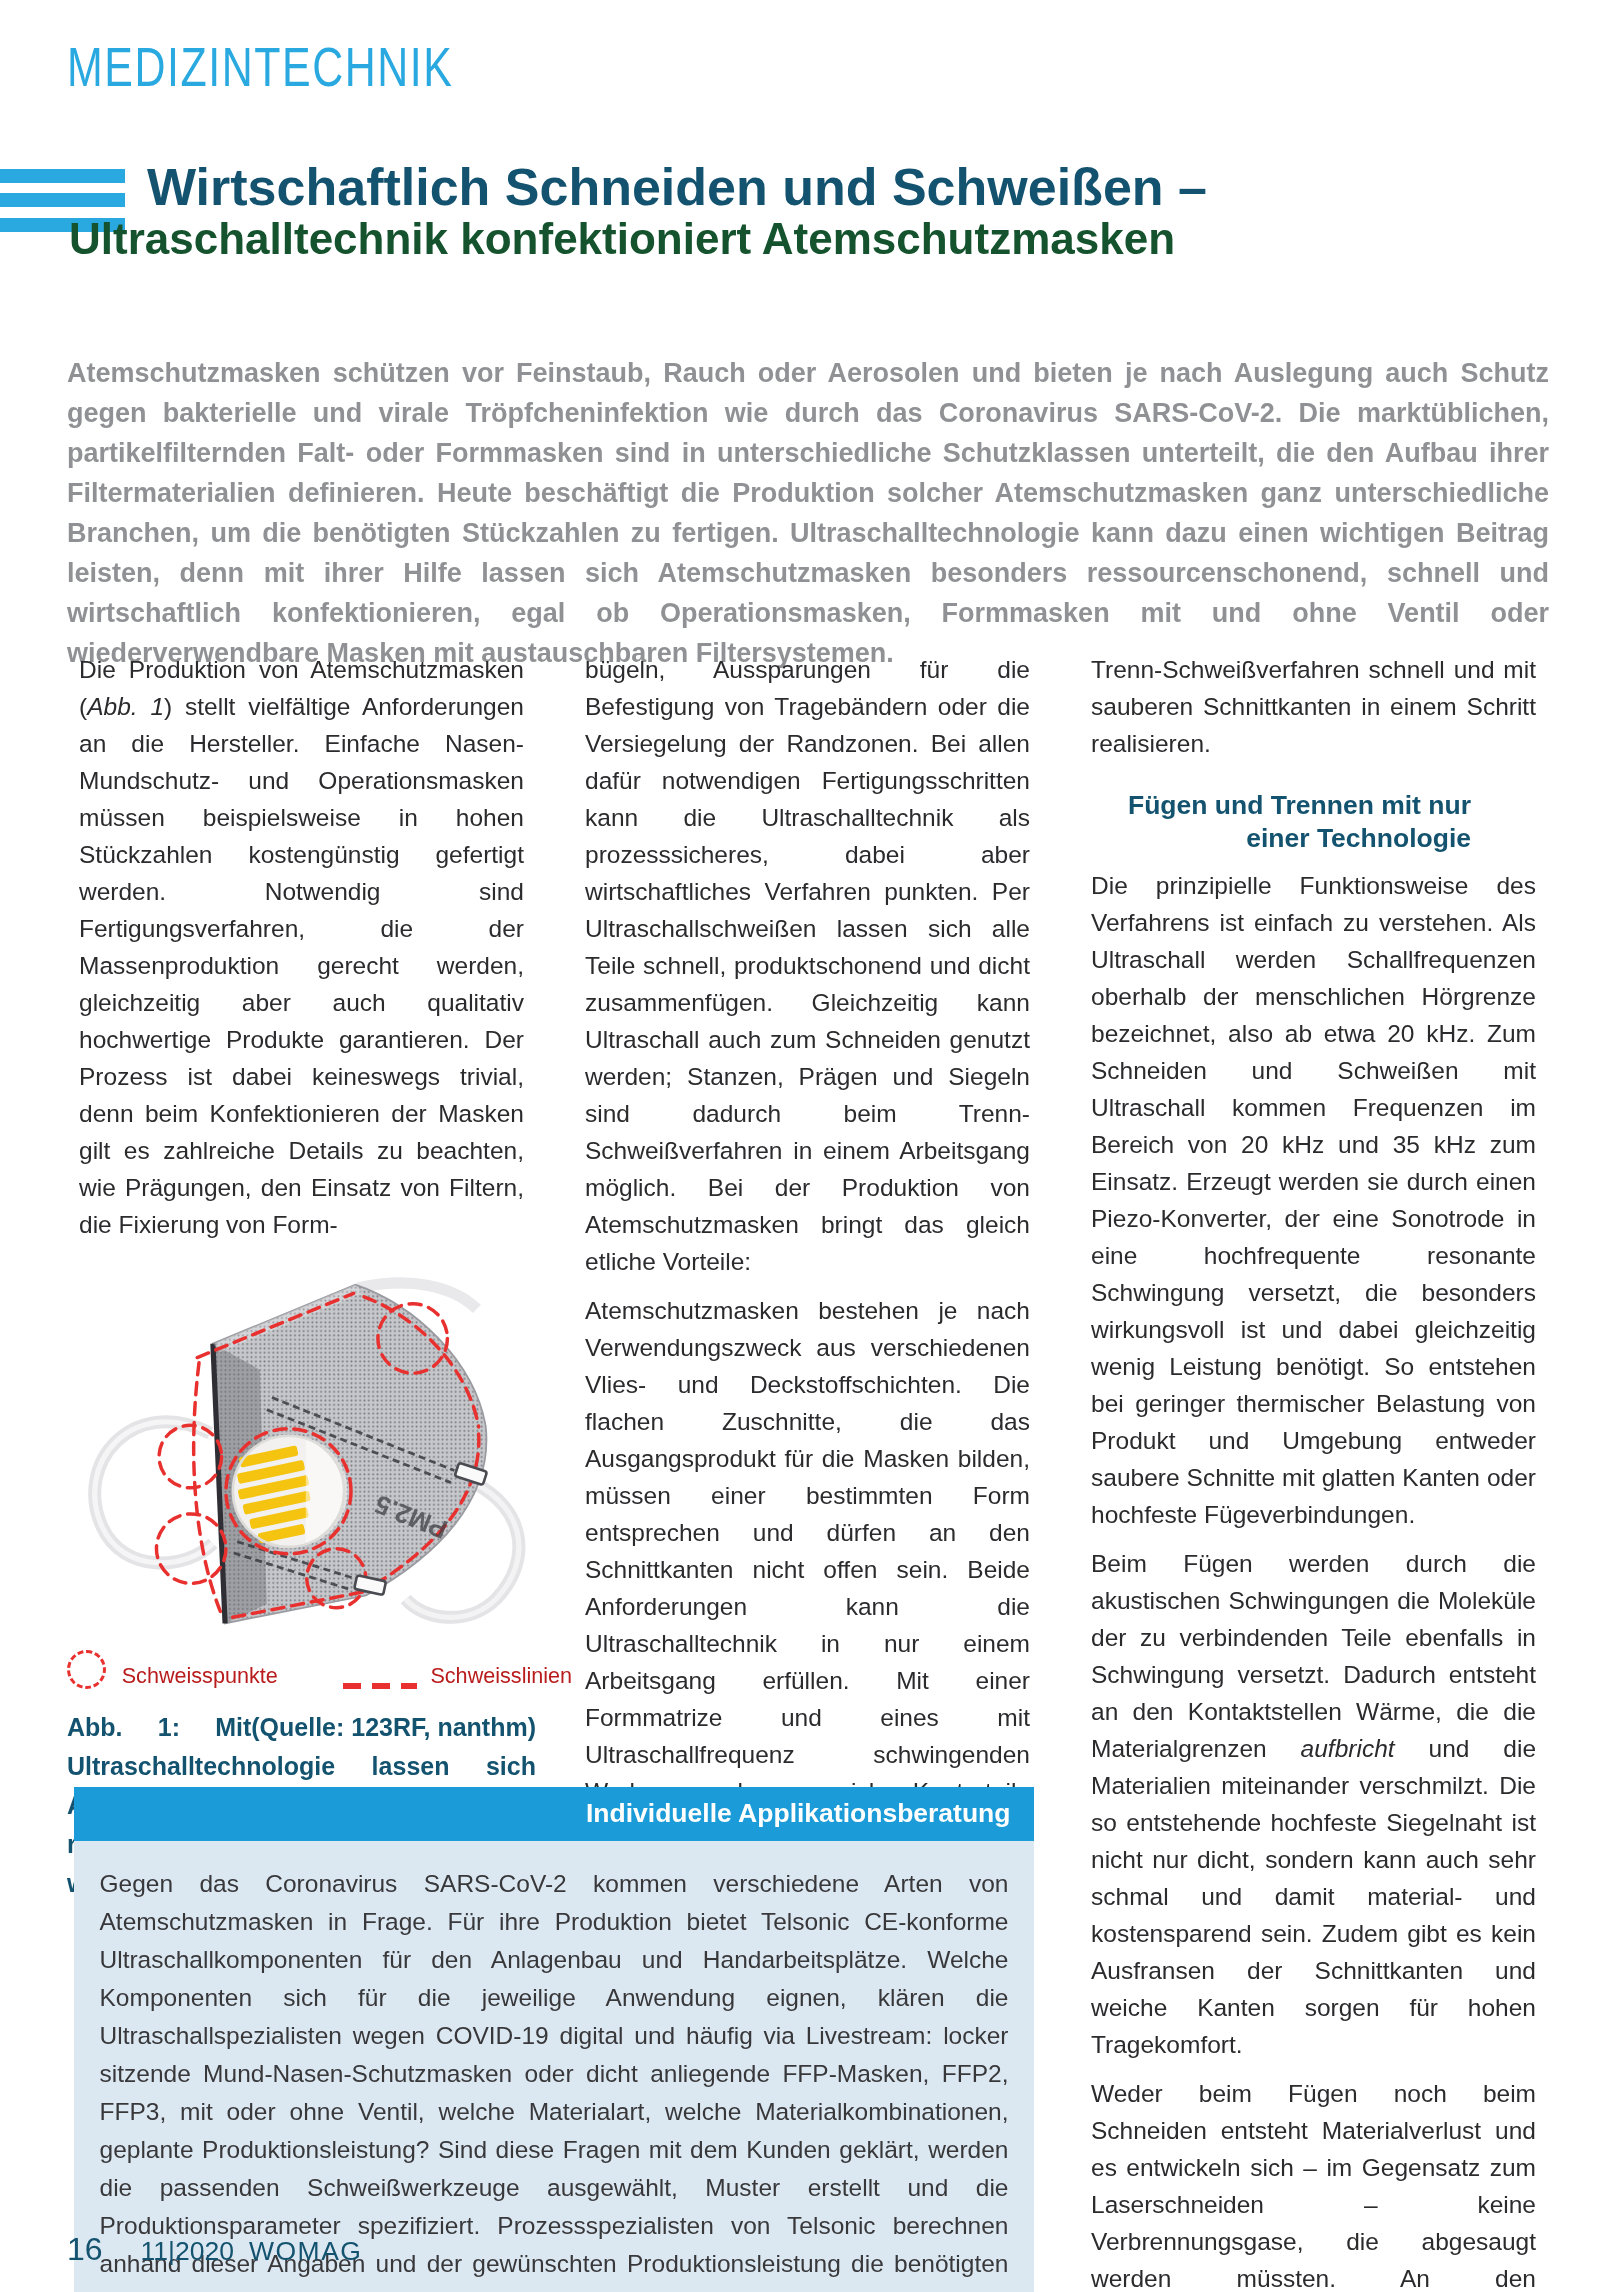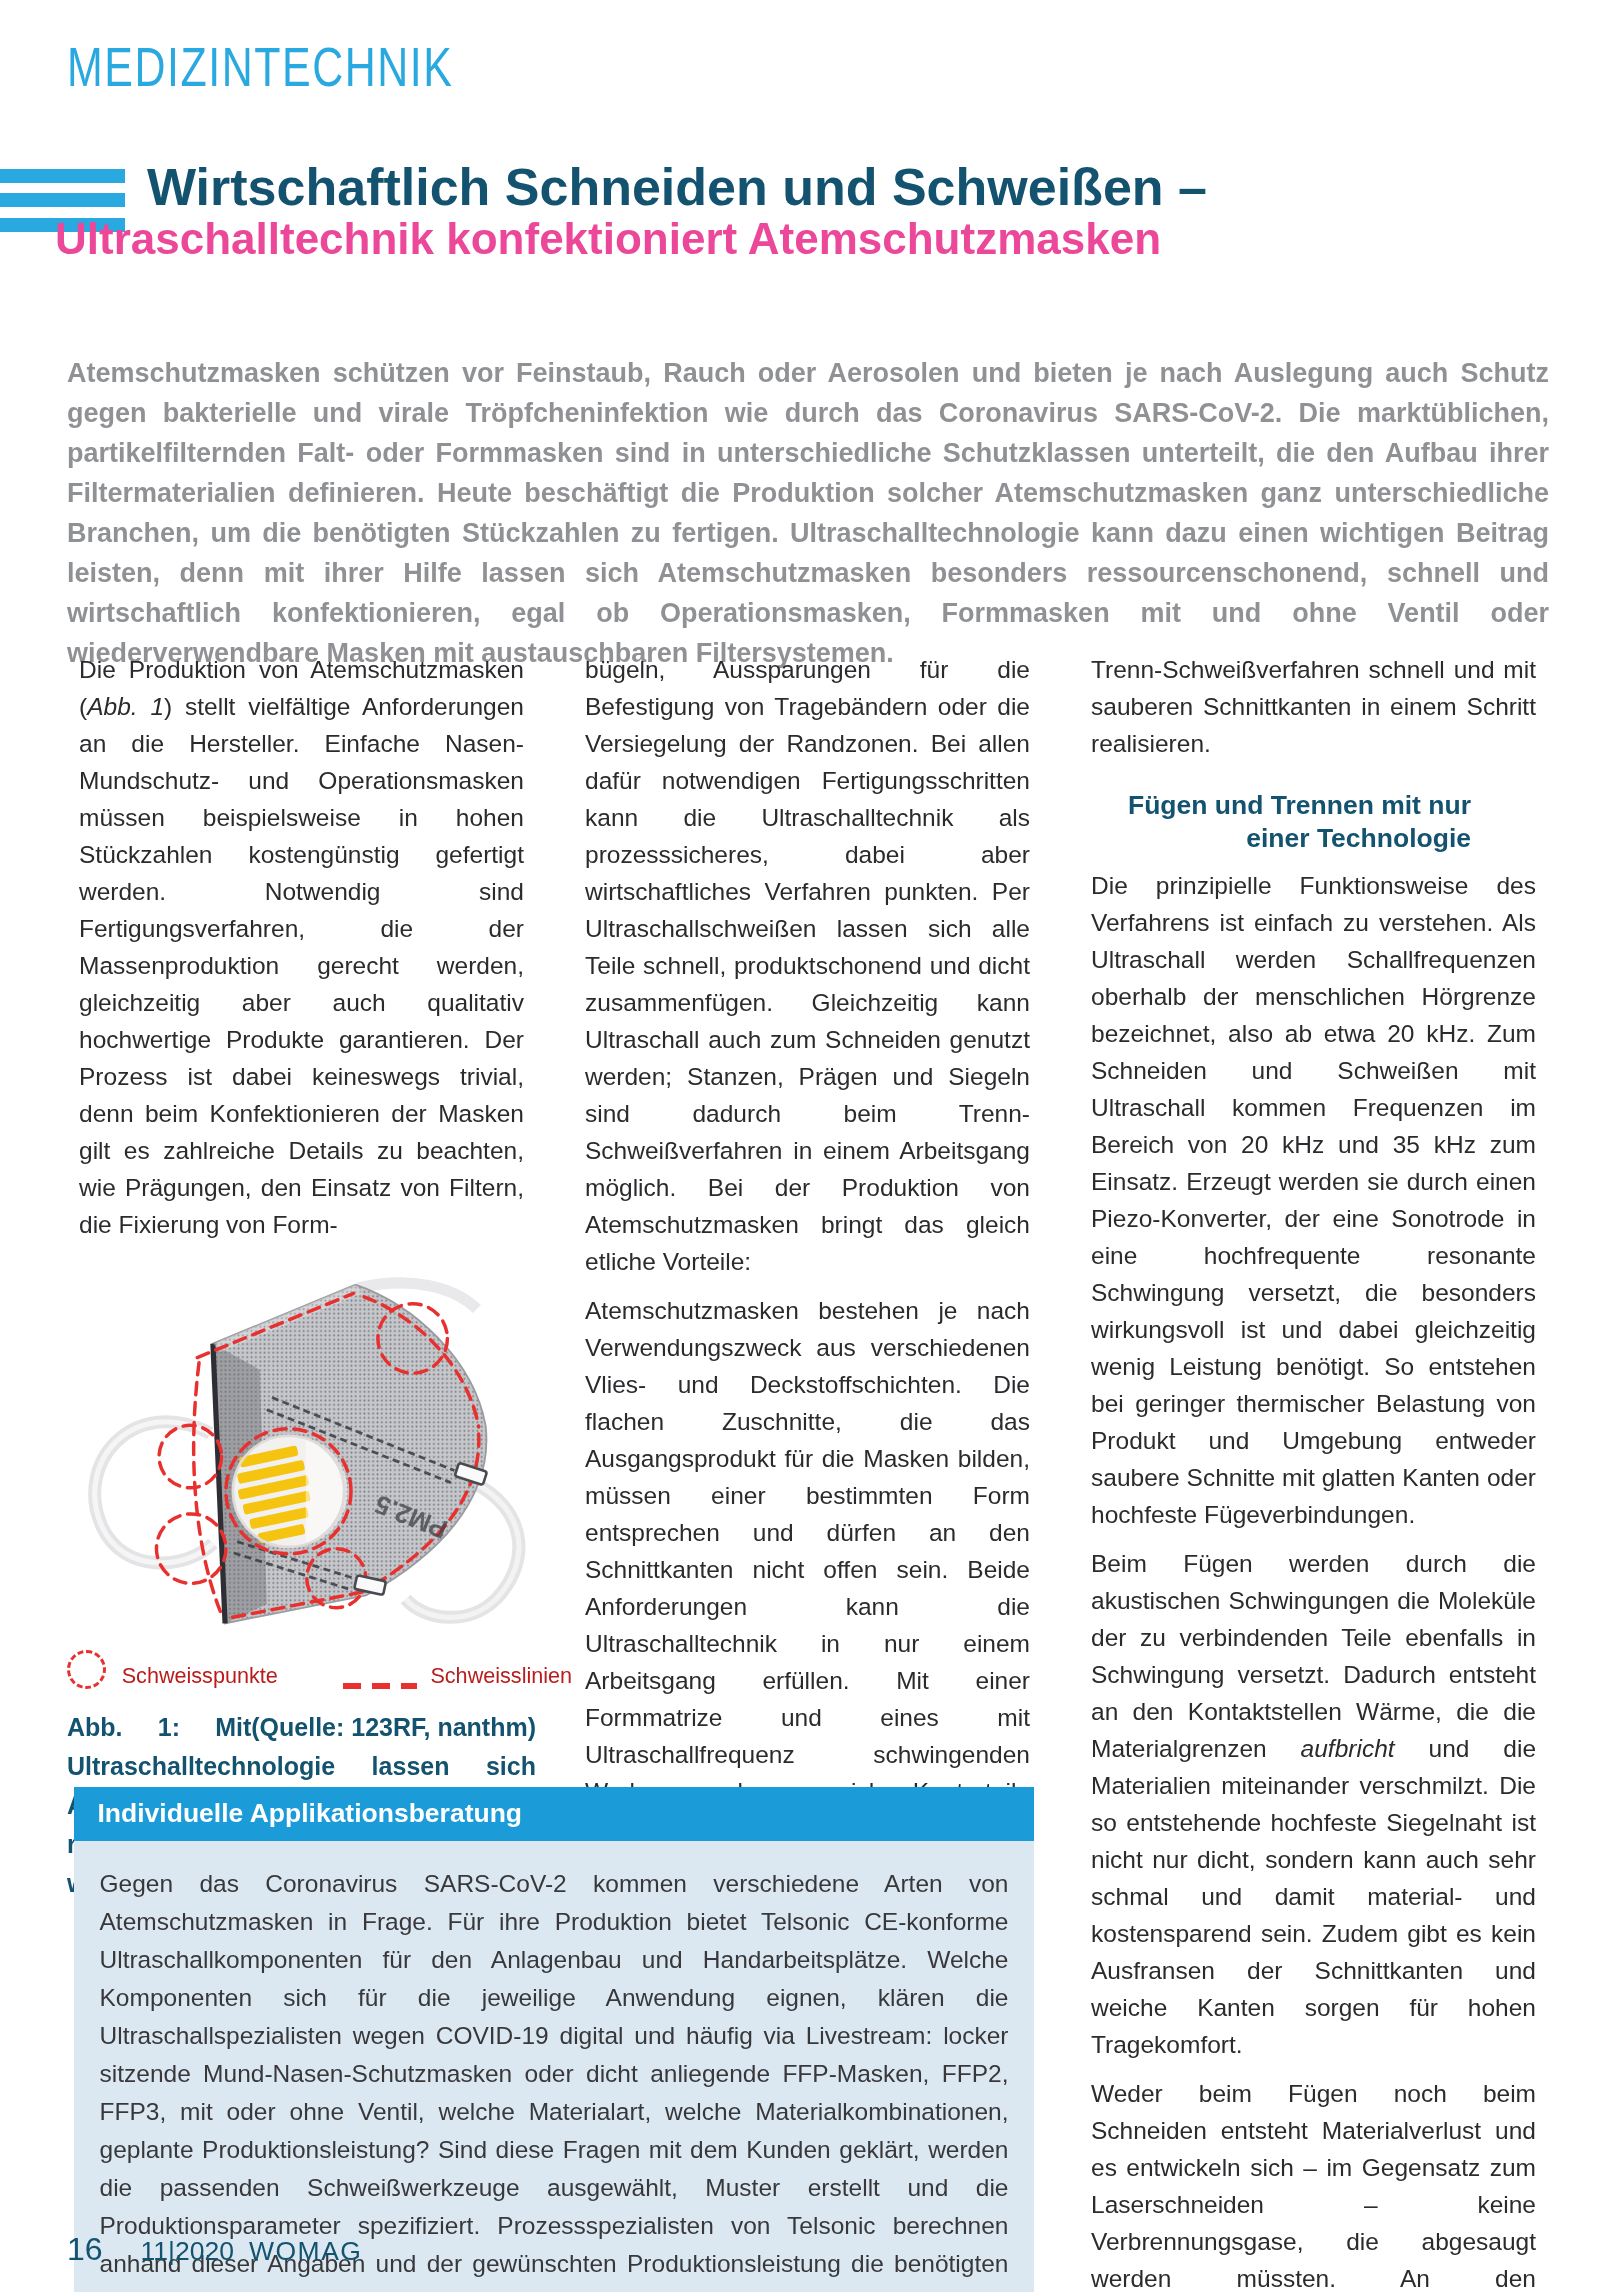--- a/index.html
+++ b/index.html
@@ -8,21 +8,21 @@
     font-family:"Liberation Sans", sans-serif;color:#2b2b2e;
   }
   .section-label{
     position:absolute;left:67px;top:35px;
     font-size:55px;color:#2aa9e0;letter-spacing:2px;
     transform:scaleX(.78);transform-origin:left top;white-space:nowrap;
   }
   .title-marker{position:absolute;left:0;top:169px;width:125px;}
   .title-marker .bar{height:13.7px;background:#2aa9e0;margin-bottom:10.8px;}
   .title-line1{position:absolute;left:147px;top:157px;font-size:52px;font-weight:bold;color:#14536f;white-space:nowrap;}
-  .title-line2{position:absolute;left:55px;top:214px;font-size:44px;font-weight:bold;color:#ec4899;white-space:nowrap;}
+  .title-line2{position:absolute;left:69px;top:214px;font-size:44px;font-weight:bold;color:#14532d;white-space:nowrap;}
   .intro{
     position:absolute;left:67px;top:326px;width:1482px;
     font-size:27px;line-height:40px;font-weight:bold;color:#8f9194;
     text-align:justify;hyphens:auto;
   }
   .columns{position:absolute;left:67px;top:639px;width:1482px;display:flex;gap:37px;}
   .col{width:469px;flex:none;font-size:24.5px;line-height:37px;text-align:justify;hyphens:auto;}
   .col p{margin:12px;}
   .subhead{
     color:#14536f;font-weight:bold;font-size:26.5px;line-height:33px;
@@ -41,20 +41,21 @@
   }
   .fig-caption{
     font-size:25px;font-weight:bold;color:#14536f;line-height:39px;
     text-align:justify;hyphens:auto;
   }
   .fig-caption .source{float:right;}
   .info-box{position:absolute;left:74px;top:1787px;width:960px;}
   .info-box-header{
     background:#1b9cd8;color:#ffffff;font-weight:bold;font-size:26.5px;
     padding:10.8px 23.5px 12.7px;
+    text-align:right;
   }
   .info-box-body{
     background:#dce8f1;padding:23.5px 25.5px 27.4px;
     font-size:24.5px;line-height:38px;color:#38383b;text-align:justify;hyphens:auto;
   }
   .footer{position:absolute;left:67px;top:2231px;display:flex;align-items:baseline;color:#14536f;}
   .footer .pagenum{font-size:32px;font-weight:normal;}
   .footer .issue{font-size:26.5px;margin-left:38px;}
   .footer .magazine{font-size:26.5px;margin-left:15px;letter-spacing:1.5px;}
 </style>

